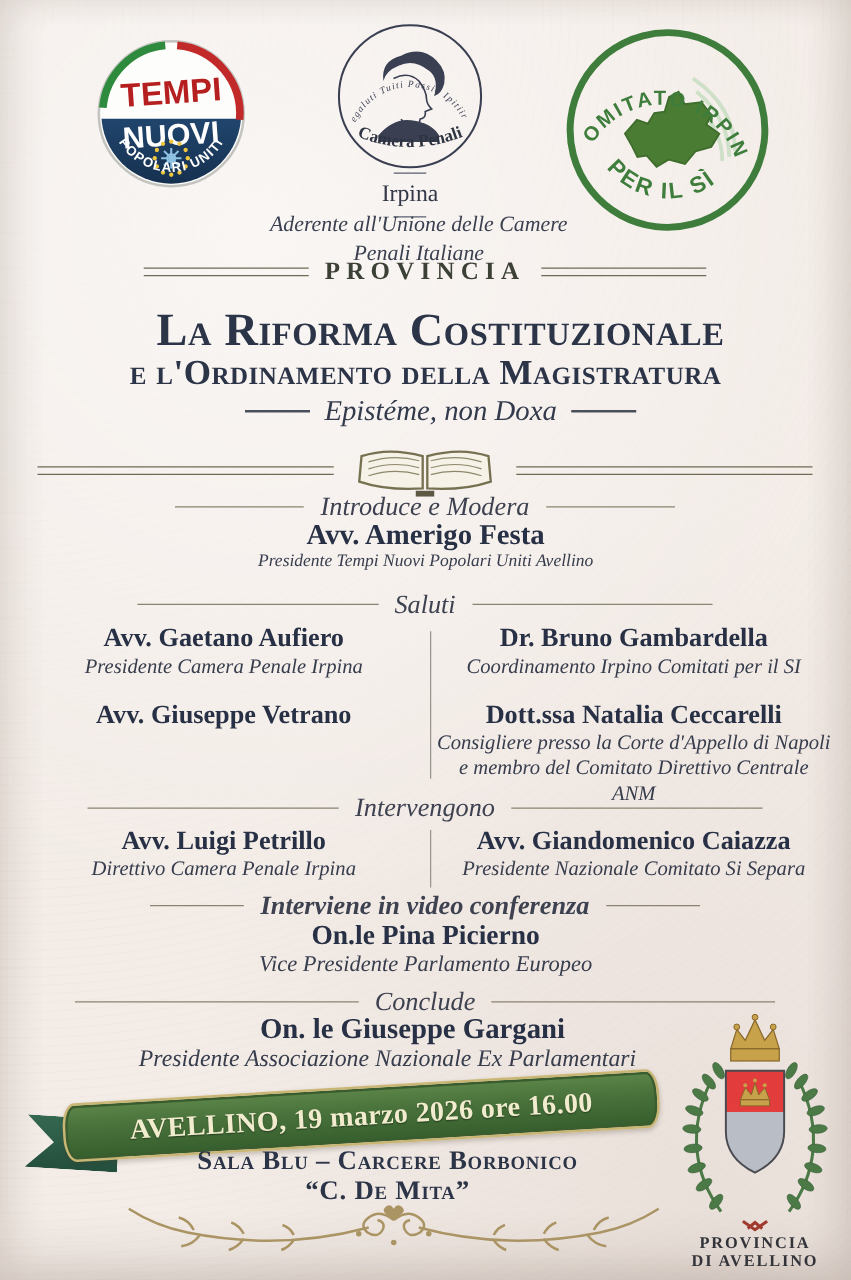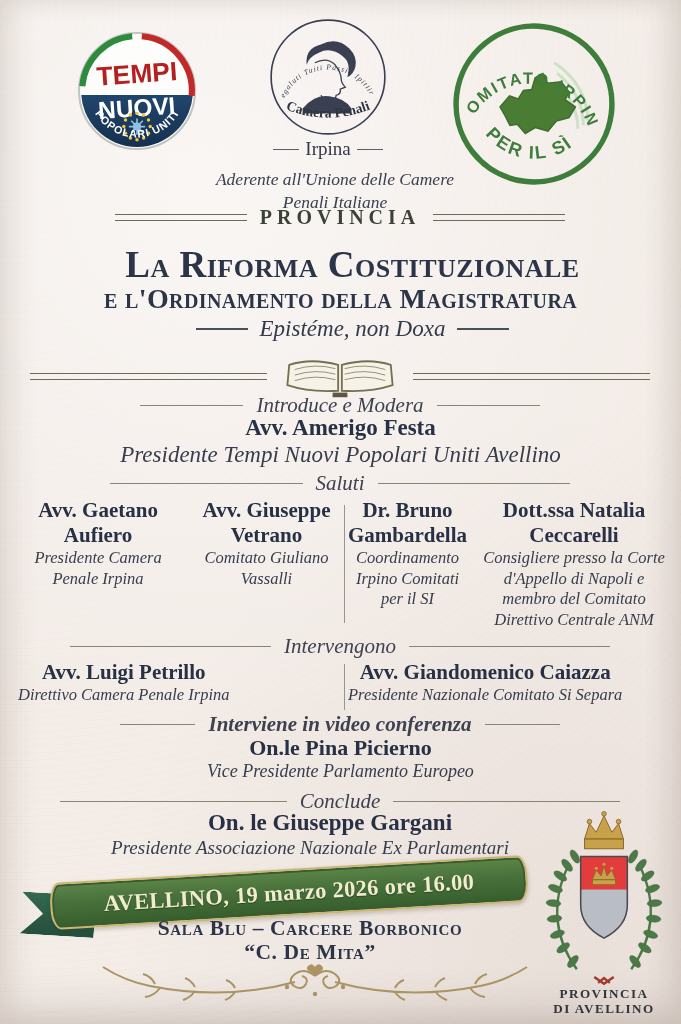--- a/index.html
+++ b/index.html
@@ -22,25 +22,25 @@
   .h-text{font-style:italic;font-size:21px;color:#3d4150;white-space:nowrap;}
   .presents{font-style:normal;font-size:20px;letter-spacing:5px;color:#3c4136;font-weight:600;}
   .t1{font-variant:small-caps;font-weight:700;font-size:37px;letter-spacing:.5px;color:#2c3448;width:681px;padding-left:12px;}
   .t2{font-variant:small-caps;font-weight:700;font-size:28px;letter-spacing:.4px;color:#2c3448;width:681px;}
   .sub-row{display:flex;align-items:center;justify-content:center;gap:12px;width:681px;}
   .dash{width:52px;height:1.6px;background:#4a4f5c;}
   .sub-text{font-style:italic;font-size:23px;color:#333a4c;}
   .name{font-weight:700;font-size:22px;color:#273044;}
   .role{font-style:italic;font-size:18px;color:#373d4d;}
   .affil{font-style:italic;font-size:17.5px;line-height:1.3;color:#3b4050;}
-  .col{position:absolute;display:flex;flex-direction:row;gap:15px;text-align:center;}
+  .col{position:absolute;display:flex;flex-direction:column;gap:15px;text-align:center;}
   .col .name{font-size:21px;}
   .col .role{font-size:16.5px;line-height:1.25;}
   .vdiv{position:absolute;width:1px;background:#9a958c;}
-  .irpina{font-size:19px;color:#333848;display:flex;align-items:center;justify-content:center;gap:6px;}
+  .irpina{font-size:19px;color:#333848;display:flex;align-items:center;justify-content:flex-start;gap:6px;flex-direction:column;}
   .irpina .u{width:26px;height:1px;background:#5a5f6e;}
   
   .banner{position:absolute;left:50px;top:869px;width:478px;height:47px;transform:rotate(-3.4deg);}
   .banner .tail{position:absolute;left:-30px;top:11px;width:74px;height:42px;background:linear-gradient(180deg,#356851,#244f3d);clip-path:polygon(0 0,100% 0,100% 100%,0 100%,30% 50%);transform:rotate(7deg);}
   .banner .bar{position:absolute;inset:0;display:flex;align-items:center;justify-content:center;
     background:linear-gradient(180deg,#5c8549 0%,#47703a 45%,#355e2d 100%);
     border:2px solid #c9b574;border-radius:10px/20px;box-shadow:inset 0 0 0 2px #3a5c2e,0 2px 4px rgba(60,50,30,.25);}
   .banner .bar span{color:#f2ecce;font-weight:700;font-size:22.5px;letter-spacing:.3px;text-shadow:0 1px 1px rgba(0,0,0,.35);white-space:nowrap;}
   .venue{font-variant:small-caps;font-weight:700;font-size:21.5px;letter-spacing:.6px;color:#2c3448;width:620px;}
 </style>
@@ -167,36 +167,35 @@
     </svg>
     <div class="h-line double"></div>
   </div>
 
   <div class="h-row" style="left:140px;top:393px;width:400px;">
     <div class="h-line"></div>
     <span class="h-text">Introduce e Modera</span>
     <div class="h-line"></div>
   </div>
   <div class="abs ctr name" style="left:0;top:415px;width:681px;font-size:23px;">Avv. Amerigo Festa</div>
-  <div class="abs ctr role" style="left:0;top:442px;width:681px;font-size:23px;">Presidente Tempi Nuovi Popolari Uniti Avellino</div>
+  <div class="abs ctr role" style="left:0;top:442px;width:681px;font-size:14px;">Presidente Tempi Nuovi Popolari Uniti Avellino</div>
 
   <div class="h-row" style="left:110px;top:471px;width:460px;">
     <div class="h-line"></div>
     <span class="h-text">Saluti</span>
     <div class="h-line"></div>
   </div>
 
   <div class="col" style="left:18px;top:498px;width:322px;">
     <div>
       <div class="name">Avv. Gaetano Aufiero</div>
       <div class="role">Presidente Camera Penale Irpina</div>
     </div>
     <div>
       <div class="name">Avv. Giuseppe Vetrano</div>
-      <div class="role">Comitato Giuliano Vassalli</div>
     </div>
   </div>
   <div class="col" style="left:348px;top:498px;width:318px;">
     <div>
       <div class="name">Dr. Bruno Gambardella</div>
       <div class="role">Coordinamento Irpino Comitati per il SI</div>
     </div>
     <div>
       <div class="name">Dott.ssa Natalia Ceccarelli</div>
       <div class="role">Consigliere presso la Corte d'Appello di Napoli e membro del Comitato Direttivo Centrale ANM</div>

